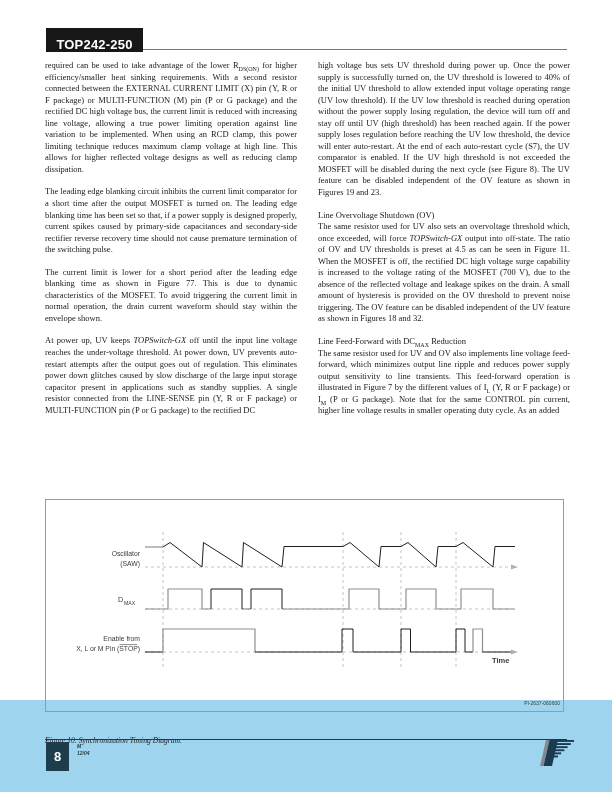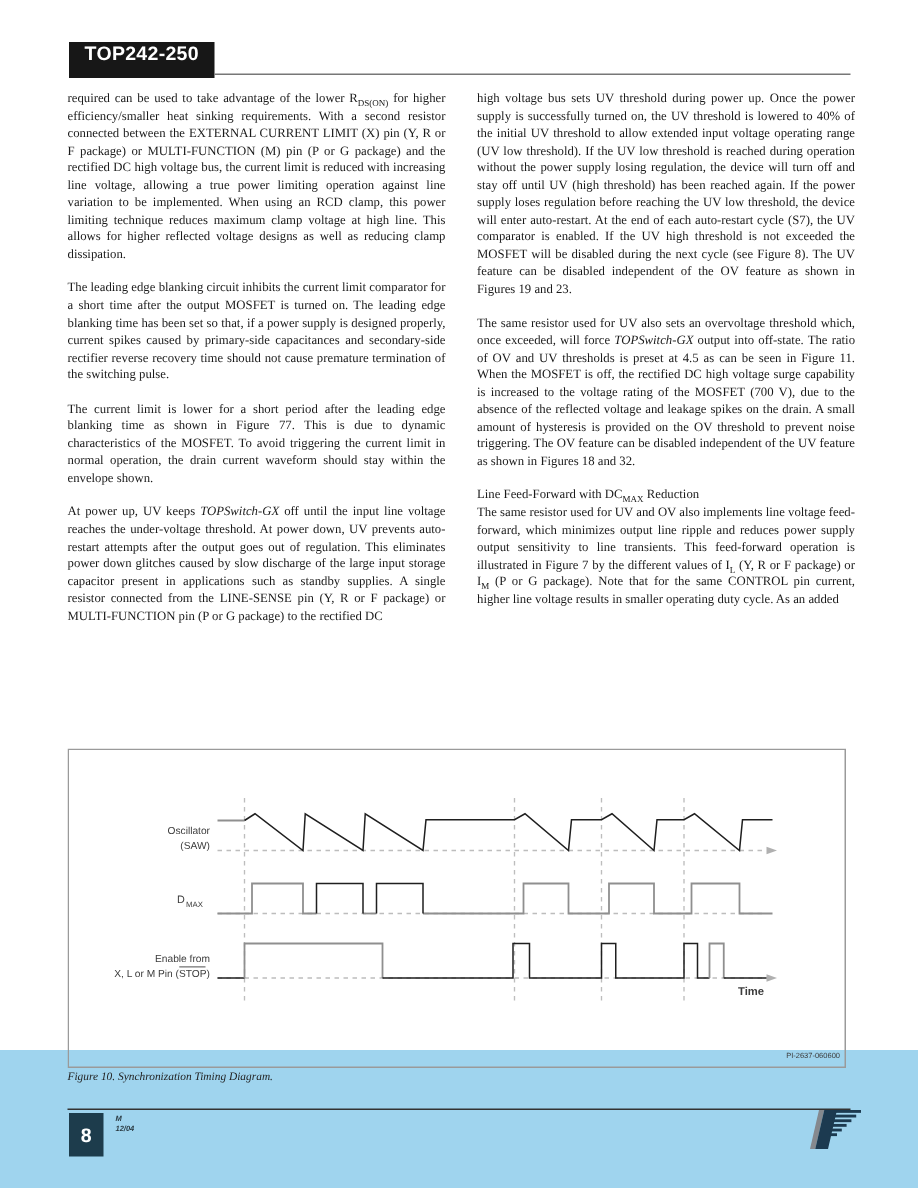--- a/index.html
+++ b/index.html
@@ -1,33 +1,33 @@
 <!DOCTYPE html>
 <html><head>
 <meta charset="utf-8">
 <style>
   html,body{margin:0;padding:0;background:#e8e8e8;}
   .page{position:relative;width:612px;height:792px;background:#fff;margin:0 auto;overflow:hidden;
         font-family:"Liberation Serif",serif;color:#1a1a1a;}
   
   .hdr-box{position:absolute;left:46px;top:28px;width:97px;height:24px;background:#171717;
-           display:flex;align-items:flex-start;justify-content:center;}
+           display:flex;align-items:flex-end;justify-content:center;}
   .hdr-box span{color:#fff;font-family:"Liberation Sans",sans-serif;font-weight:bold;font-size:13px;letter-spacing:.2px;}
   .hdr-rule{position:absolute;left:143px;top:49px;width:424px;height:1px;background:#777;}
   
   .col{position:absolute;top:60px;width:252px;font-size:8.5px;line-height:11.55px;text-align:justify;}
   .col-left{left:45px;}
   .col-right{left:318px;}
   .para{margin:0 0 11px 0;}
   .shead{margin:0;}
   sub{font-size:6px;line-height:0;}
   
   .fig{position:absolute;left:45px;top:499px;z-index:60;}
   .fig svg{display:block;}
-  .caption{position:absolute;left:45px;top:713px;font-size:7.6px;font-style:italic;color:#222;z-index:60;}
+  .caption{position:absolute;left:45px;top:736px;font-size:7.6px;font-style:italic;color:#222;z-index:60;}
   
   .footer-line{position:absolute;left:45px;top:739px;width:522px;height:1px;background:#333;z-index:60;}
   .pagenum-box{position:absolute;left:46px;top:742px;width:23px;height:29px;background:#1d3c4c;z-index:60;
                display:flex;align-items:center;justify-content:center;}
   .pagenum-box span{color:#fff;font-family:"Liberation Sans",sans-serif;font-weight:bold;font-size:13px;}
   .rev{position:absolute;left:77px;top:743px;z-index:60;font-family:"Liberation Sans",sans-serif;
        font-size:5px;font-weight:bold;font-style:italic;color:#2a3a42;line-height:7px;}
   .logo{position:absolute;left:534px;top:739px;z-index:61;}
   
   .wm-band{position:absolute;left:0;top:700px;width:612px;height:92px;mix-blend-mode:multiply;z-index:50;}
@@ -48,20 +48,21 @@
   <div class="hdr-rule"></div>
 
   <div class="col col-left">
       <p class="para">required can be used to take advantage of the lower R<sub>DS(ON)</sub> for higher efficiency/smaller heat sinking requirements. With a second resistor connected between the EXTERNAL CURRENT LIMIT (X) pin (Y, R or F package) or MULTI-FUNCTION (M) pin (P or G package) and the rectified DC high voltage bus, the current limit is reduced with increasing line voltage, allowing a true power limiting operation against line variation to be implemented. When using an RCD clamp, this power limiting technique reduces maximum clamp voltage at high line. This allows for higher reflected voltage designs as well as reducing clamp dissipation.</p>
       <p class="para">The leading edge blanking circuit inhibits the current limit comparator for a short time after the output MOSFET is turned on. The leading edge blanking time has been set so that, if a power supply is designed properly, current spikes caused by primary-side capacitances and secondary-side rectifier reverse recovery time should not cause premature termination of the switching pulse.</p>
       <p class="para">The current limit is lower for a short period after the leading edge blanking time as shown in Figure 77. This is due to dynamic characteristics of the MOSFET. To avoid triggering the current limit in normal operation, the drain current waveform should stay within the envelope shown.</p>
       <p class="para">At power up, UV keeps <i>TOPSwitch-GX</i> off until the input line voltage reaches the under-voltage threshold. At power down, UV prevents auto-restart attempts after the output goes out of regulation. This eliminates power down glitches caused by slow discharge of the large input storage capacitor present in applications such as standby supplies. A single resistor connected from the LINE-SENSE pin (Y, R or F package) or MULTI-FUNCTION pin (P or G package) to the rectified DC</p>
     </div>
   <div class="col col-right">
       <p class="para">high voltage bus sets UV threshold during power up. Once the power supply is successfully turned on, the UV threshold is lowered to 40% of the initial UV threshold to allow extended input voltage operating range (UV low threshold). If the UV low threshold is reached during operation without the power supply losing regulation, the device will turn off and stay off until UV (high threshold) has been reached again. If the power supply loses regulation before reaching the UV low threshold, the device will enter auto-restart. At the end of each auto-restart cycle (S7), the UV comparator is enabled. If the UV high threshold is not exceeded the MOSFET will be disabled during the next cycle (see Figure 8). The UV feature can be disabled independent of the OV feature as shown in Figures 19 and 23.</p>
+      <div class="shead">Line Overvoltage Shutdown (OV)</div>
       <p class="para">The same resistor used for UV also sets an overvoltage threshold which, once exceeded, will force <i>TOPSwitch-GX</i> output into off-state. The ratio of OV and UV thresholds is preset at 4.5 as can be seen in Figure 11. When the MOSFET is off, the rectified DC high voltage surge capability is increased to the voltage rating of the MOSFET (700 V), due to the absence of the reflected voltage and leakage spikes on the drain. A small amount of hysteresis is provided on the OV threshold to prevent noise triggering. The OV feature can be disabled independent of the UV feature as shown in Figures 18 and 32.</p>
       <div class="shead">Line Feed-Forward with DC<sub>MAX</sub> Reduction</div>
       <p class="para">The same resistor used for UV and OV also implements line voltage feed-forward, which minimizes output line ripple and reduces power supply output sensitivity to line transients. This feed-forward operation is illustrated in Figure 7 by the different values of I<sub>L</sub> (Y, R or F package) or I<sub>M</sub> (P or G package). Note that for the same CONTROL pin current, higher line voltage results in smaller operating duty cycle. As an added</p>
     </div>
 
   <div class="fig">
     <svg width="519" height="213" viewBox="0 0 519 213">
       <rect x="0.5" y="0.5" width="518" height="212" fill="none" stroke="#9a9a9a" stroke-width="1"></rect>
 
       <g stroke="#bdbdbd" stroke-width="0.9" stroke-dasharray="3,3">

